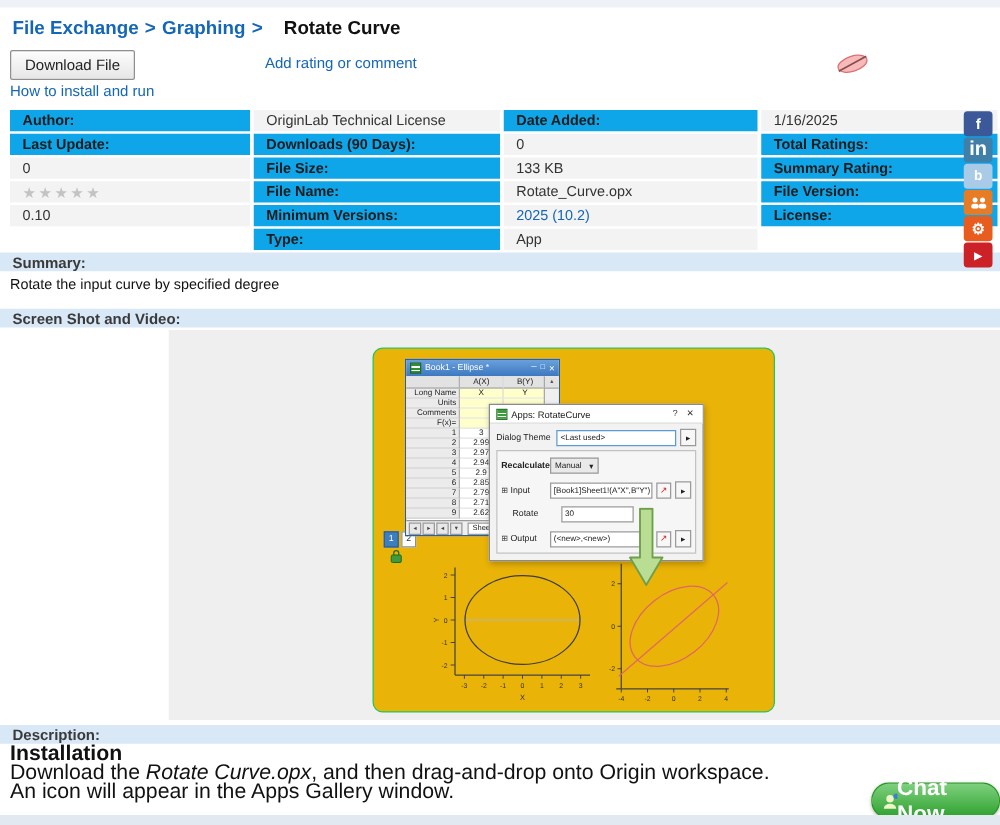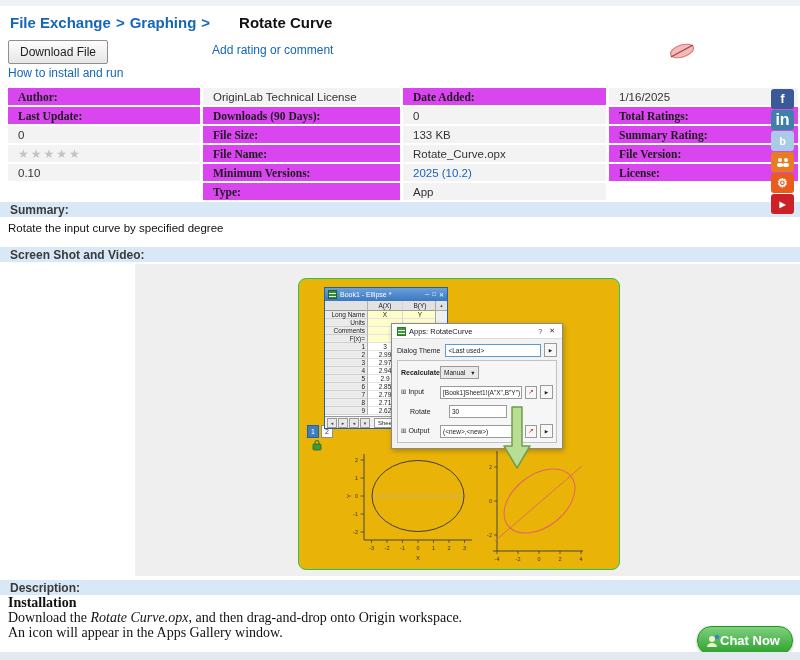--- a/index.html
+++ b/index.html
@@ -4,34 +4,34 @@
 <style>
   html,body{margin:0;padding:0;}
   body{width:800px;height:660px;position:relative;overflow:hidden;background:#fff;
        font-family:"Liberation Sans",sans-serif;color:#222;}
   .topstrip{position:absolute;top:0;left:0;right:0;height:6px;background:#eef1f5;}
 
   
   .breadcrumb{position:absolute;top:14px;left:10px;font-size:15px;font-weight:bold;white-space:nowrap;}
   .bc-link{color:#1466b8;cursor:pointer;}
   .bc-sep{color:#1466b8;padding:0 5px;}
-  .bc-title{color:#111;margin-left:24px;}
+  .bc-title{color:#111;margin-left:12px;}
   .download-btn{position:absolute;top:40px;left:8px;height:22px;padding:0 11px;font-size:12px;
     background:linear-gradient(#fdfdfd,#e6e6e6);border:1px solid #8f8f8f;border-radius:2px;color:#222;
     display:flex;align-items:center;cursor:pointer;}
   .add-rating{position:absolute;top:43px;left:212px;font-size:12px;color:#1466b8;cursor:pointer;}
   .install-link{position:absolute;top:66px;left:8px;font-size:12px;color:#1466b8;cursor:pointer;}
   .app-icon{position:absolute;top:39px;left:667px;}
 
   
   .details{position:absolute;top:88px;left:8px;display:grid;
     grid-template-columns:192px 197px 203px 189px;grid-auto-rows:17px;row-gap:2px;column-gap:3px;
     font-size:11.5px;}
   .dcell{display:flex;align-items:center;padding-left:10px;overflow:hidden;white-space:nowrap;}
-  .dlabel{background:#d946ef;font-weight:bold;color:#1c1c1c;font-family:Liberation Serif, serif;}
+  .dlabel{background:#0ea5e9;font-weight:bold;color:#1c1c1c;}
   .dvalue{background:#f3f3f3;color:#333;}
   .dvalue.empty{background:transparent;}
   .stars{color:#c3c3c3;font-size:12px;letter-spacing:2px;}
   .linkval{color:#1466b8;cursor:pointer;text-align:right;}
 
   
   .section-hdr{position:absolute;left:0;right:0;height:15px;background:#d9e8f6;font-size:12px;
     font-weight:bold;color:#3a3a3a;display:flex;align-items:center;padding-left:10px;}
   #summary-hdr{top:202px;}
   #summary-body{position:absolute;top:222px;left:8px;font-size:11.5px;color:#111;}
@@ -108,38 +108,38 @@
 
   
   .green-arrow{position:absolute;left:202px;top:127px;z-index:5;}
   .graph1{position:absolute;left:45px;top:170px;}
   .graph2{position:absolute;left:186px;top:166px;}
   .gtick{font-size:5.5px;fill:#333;}
   .glab{font-size:6px;fill:#333;}
 
   
   #desc-hdr{top:580px;}
-  .desc-body{position:absolute;top:595px;left:8px;right:0;font-size:14px;color:#111;line-height:15px;font-family:Liberation Serif, serif;}
+  .desc-body{position:absolute;top:595px;left:8px;right:0;font-size:17px;color:#111;line-height:15px;}
   .desc-body .b{font-weight:bold;}
 
   
   .social{position:absolute;top:89px;right:6px;width:23px;display:flex;flex-direction:column;gap:1px;z-index:10;}
   .sicon{height:20px;border-radius:3px;display:flex;align-items:center;justify-content:center;
     color:#fff;font-weight:bold;font-size:11px;cursor:pointer;}
   .s-fb{background:#3b5998;font-size:12px;}
   .s-li{background:#3f7fa8;font-size:16px;}
   .s-blog{background:#a9cbe8;font-size:11px;}
   .s-forum{background:#e87c25;}
   .s-gears{background:#e85c1e;font-size:12px;}
   .s-yt{background:#cc2127;font-size:8px;}
 
   
   .chat{position:absolute;left:697px;top:626px;height:27px;padding:0 12px 0 8px;border-radius:14px;
     background:linear-gradient(#7ed07e,#2da12d);border:1px solid #23961f;display:flex;align-items:center;
-    gap:0;color:#fff;font-weight:bold;font-size:13px;cursor:pointer;box-shadow:0 1px 3px rgba(0,0,0,.3);}
+    gap:0;color:#fff;font-weight:bold;font-size:18px;cursor:pointer;box-shadow:0 1px 3px rgba(0,0,0,.3);}
 
   .footstrip{position:absolute;left:0;right:0;bottom:0;height:8px;background:#e3e9f0;}
 </style>
 </head>
 <body>
 
 <div class="topstrip"></div>
 
 <div class="breadcrumb">
   <span class="bc-link">File Exchange</span><span class="bc-sep">&gt;</span><span class="bc-link">Graphing</span><span class="bc-sep">&gt;</span><span class="bc-title">Rotate Curve</span>

